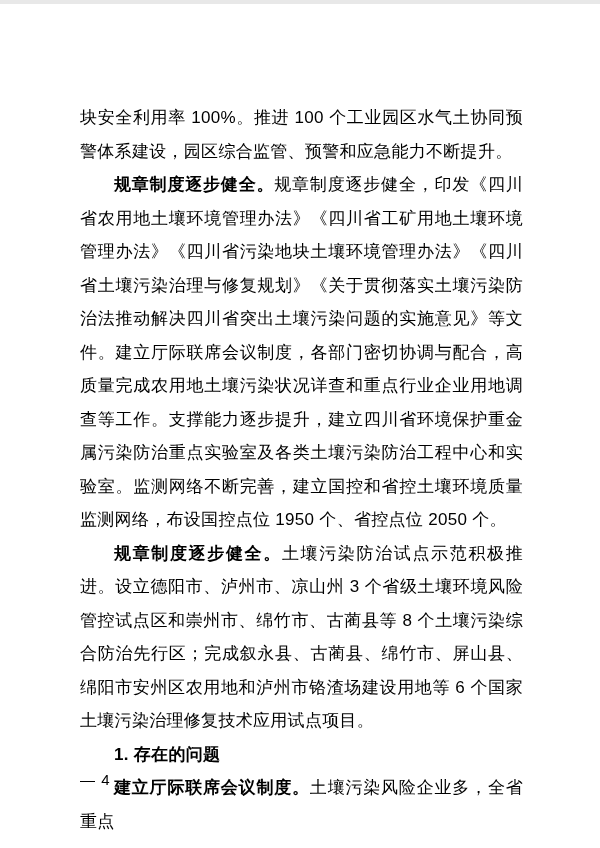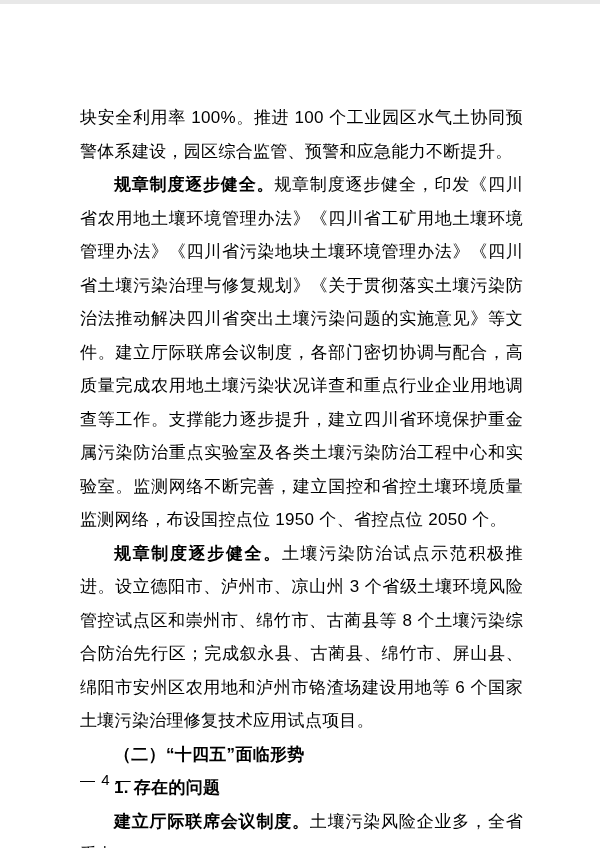--- a/index.html
+++ b/index.html
@@ -45,18 +45,17 @@
   }
 </style>
 </head>
 <body>
 
 <div class="page">
   <div class="content">
       <p class="para body"><span>块安全利用率 100%。推进 100 个工业园区水气土协同预警体系建设，园区综合监管、预警和应急能力不断提升。</span></p>
       <p class="para body indent"><span class="bold">规章制度逐步健全。</span><span>规章制度逐步健全，印发《四川省农用地土壤环境管理办法》《四川省工矿用地土壤环境管理办法》《四川省污染地块土壤环境管理办法》《四川省土壤污染治理与修复规划》《关于贯彻落实土壤污染防治法推动解决四川省突出土壤污染问题的实施意见》等文件。建立厅际联席会议制度，各部门密切协调与配合，高质量完成农用地土壤污染状况详查和重点行业企业用地调查等工作。支撑能力逐步提升，建立四川省环境保护重金属污染防治重点实验室及各类土壤污染防治工程中心和实验室。监测网络不断完善，建立国控和省控土壤环境质量监测网络，布设国控点位 1950 个、省控点位 2050 个。</span></p>
       <p class="para body indent"><span class="bold">规章制度逐步健全。</span><span>土壤污染防治试点示范积极推进。设立德阳市、泸州市、凉山州 3 个省级土壤环境风险管控试点区和崇州市、绵竹市、古蔺县等 8 个土壤污染综合防治先行区；完成叙永县、古蔺县、绵竹市、屏山县、绵阳市安州区农用地和泸州市铬渣场建设用地等 6 个国家土壤污染治理修复技术应用试点项目。</span></p>
-      <p class="para section-heading indent"><span class="bold">（二）“十四五”面临形势</span></p>
       <p class="para sub-heading indent"><span class="bold">1. 存在的问题</span></p>
       <p class="para body indent"><span class="bold">建立厅际联席会议制度。</span><span>土壤污染风险企业多，全省重点</span></p>
     </div>
   <div class="footer">— 4 —</div>
 </div>
 
 </body></html>

